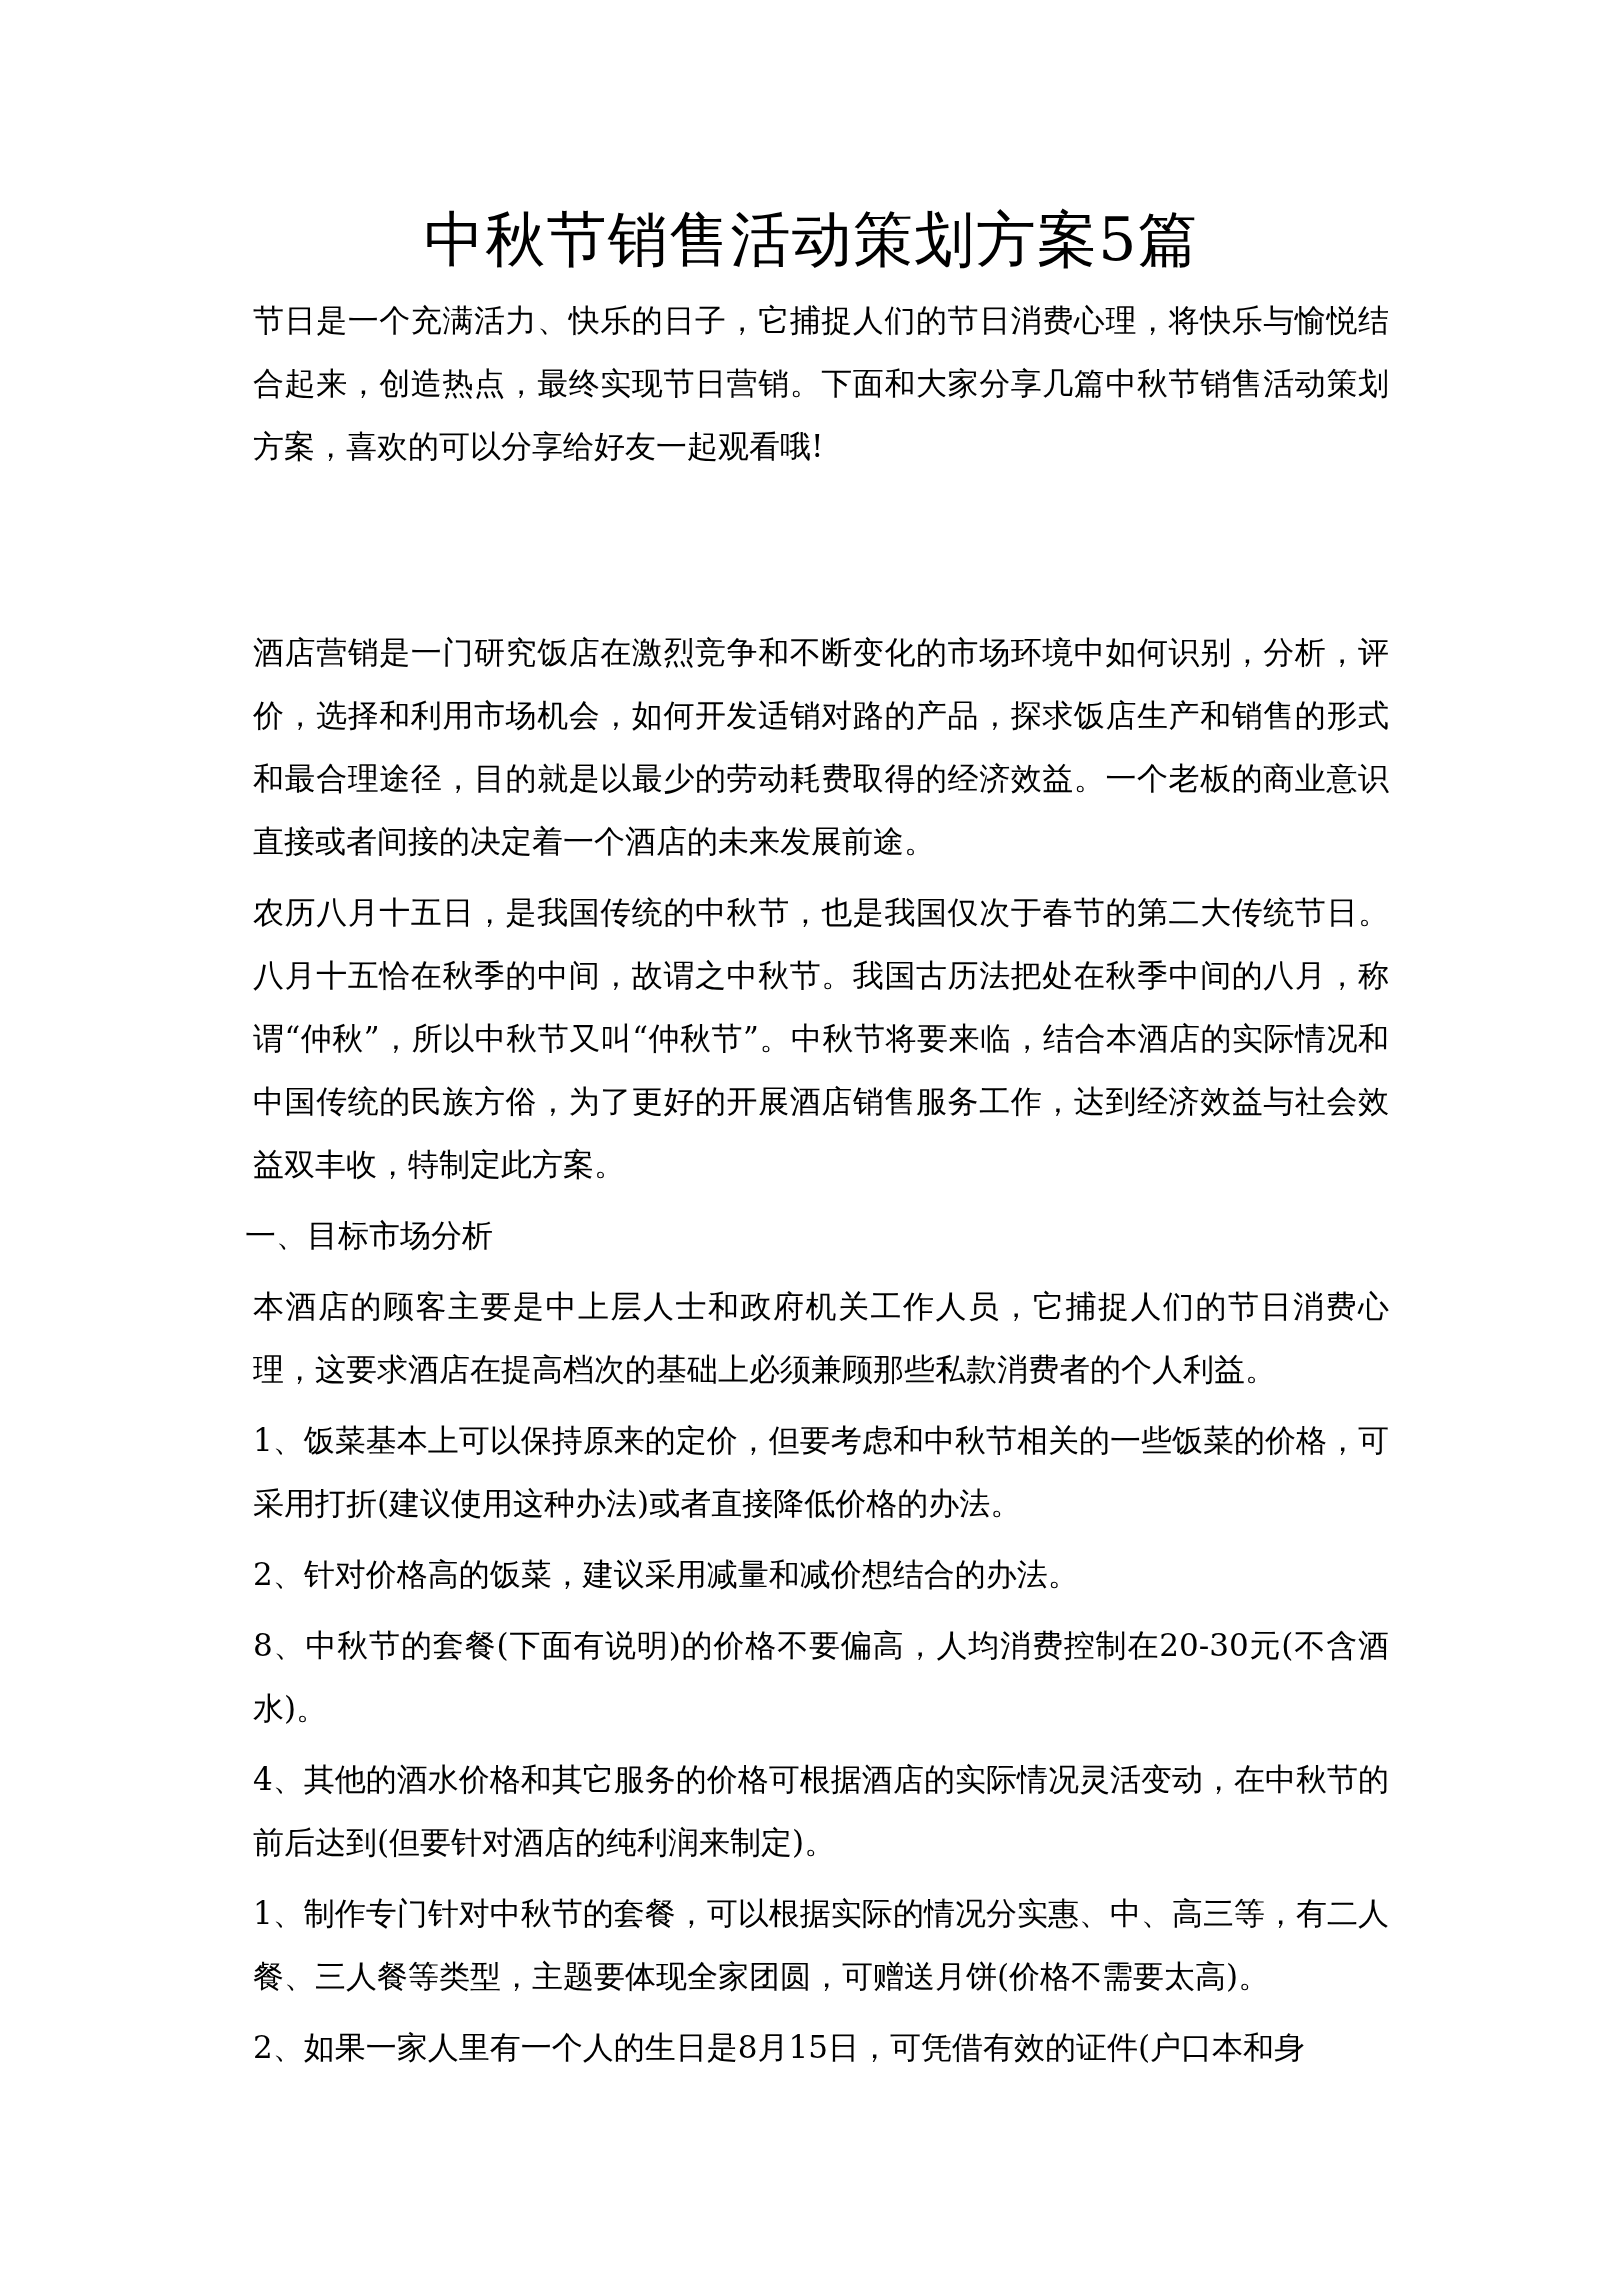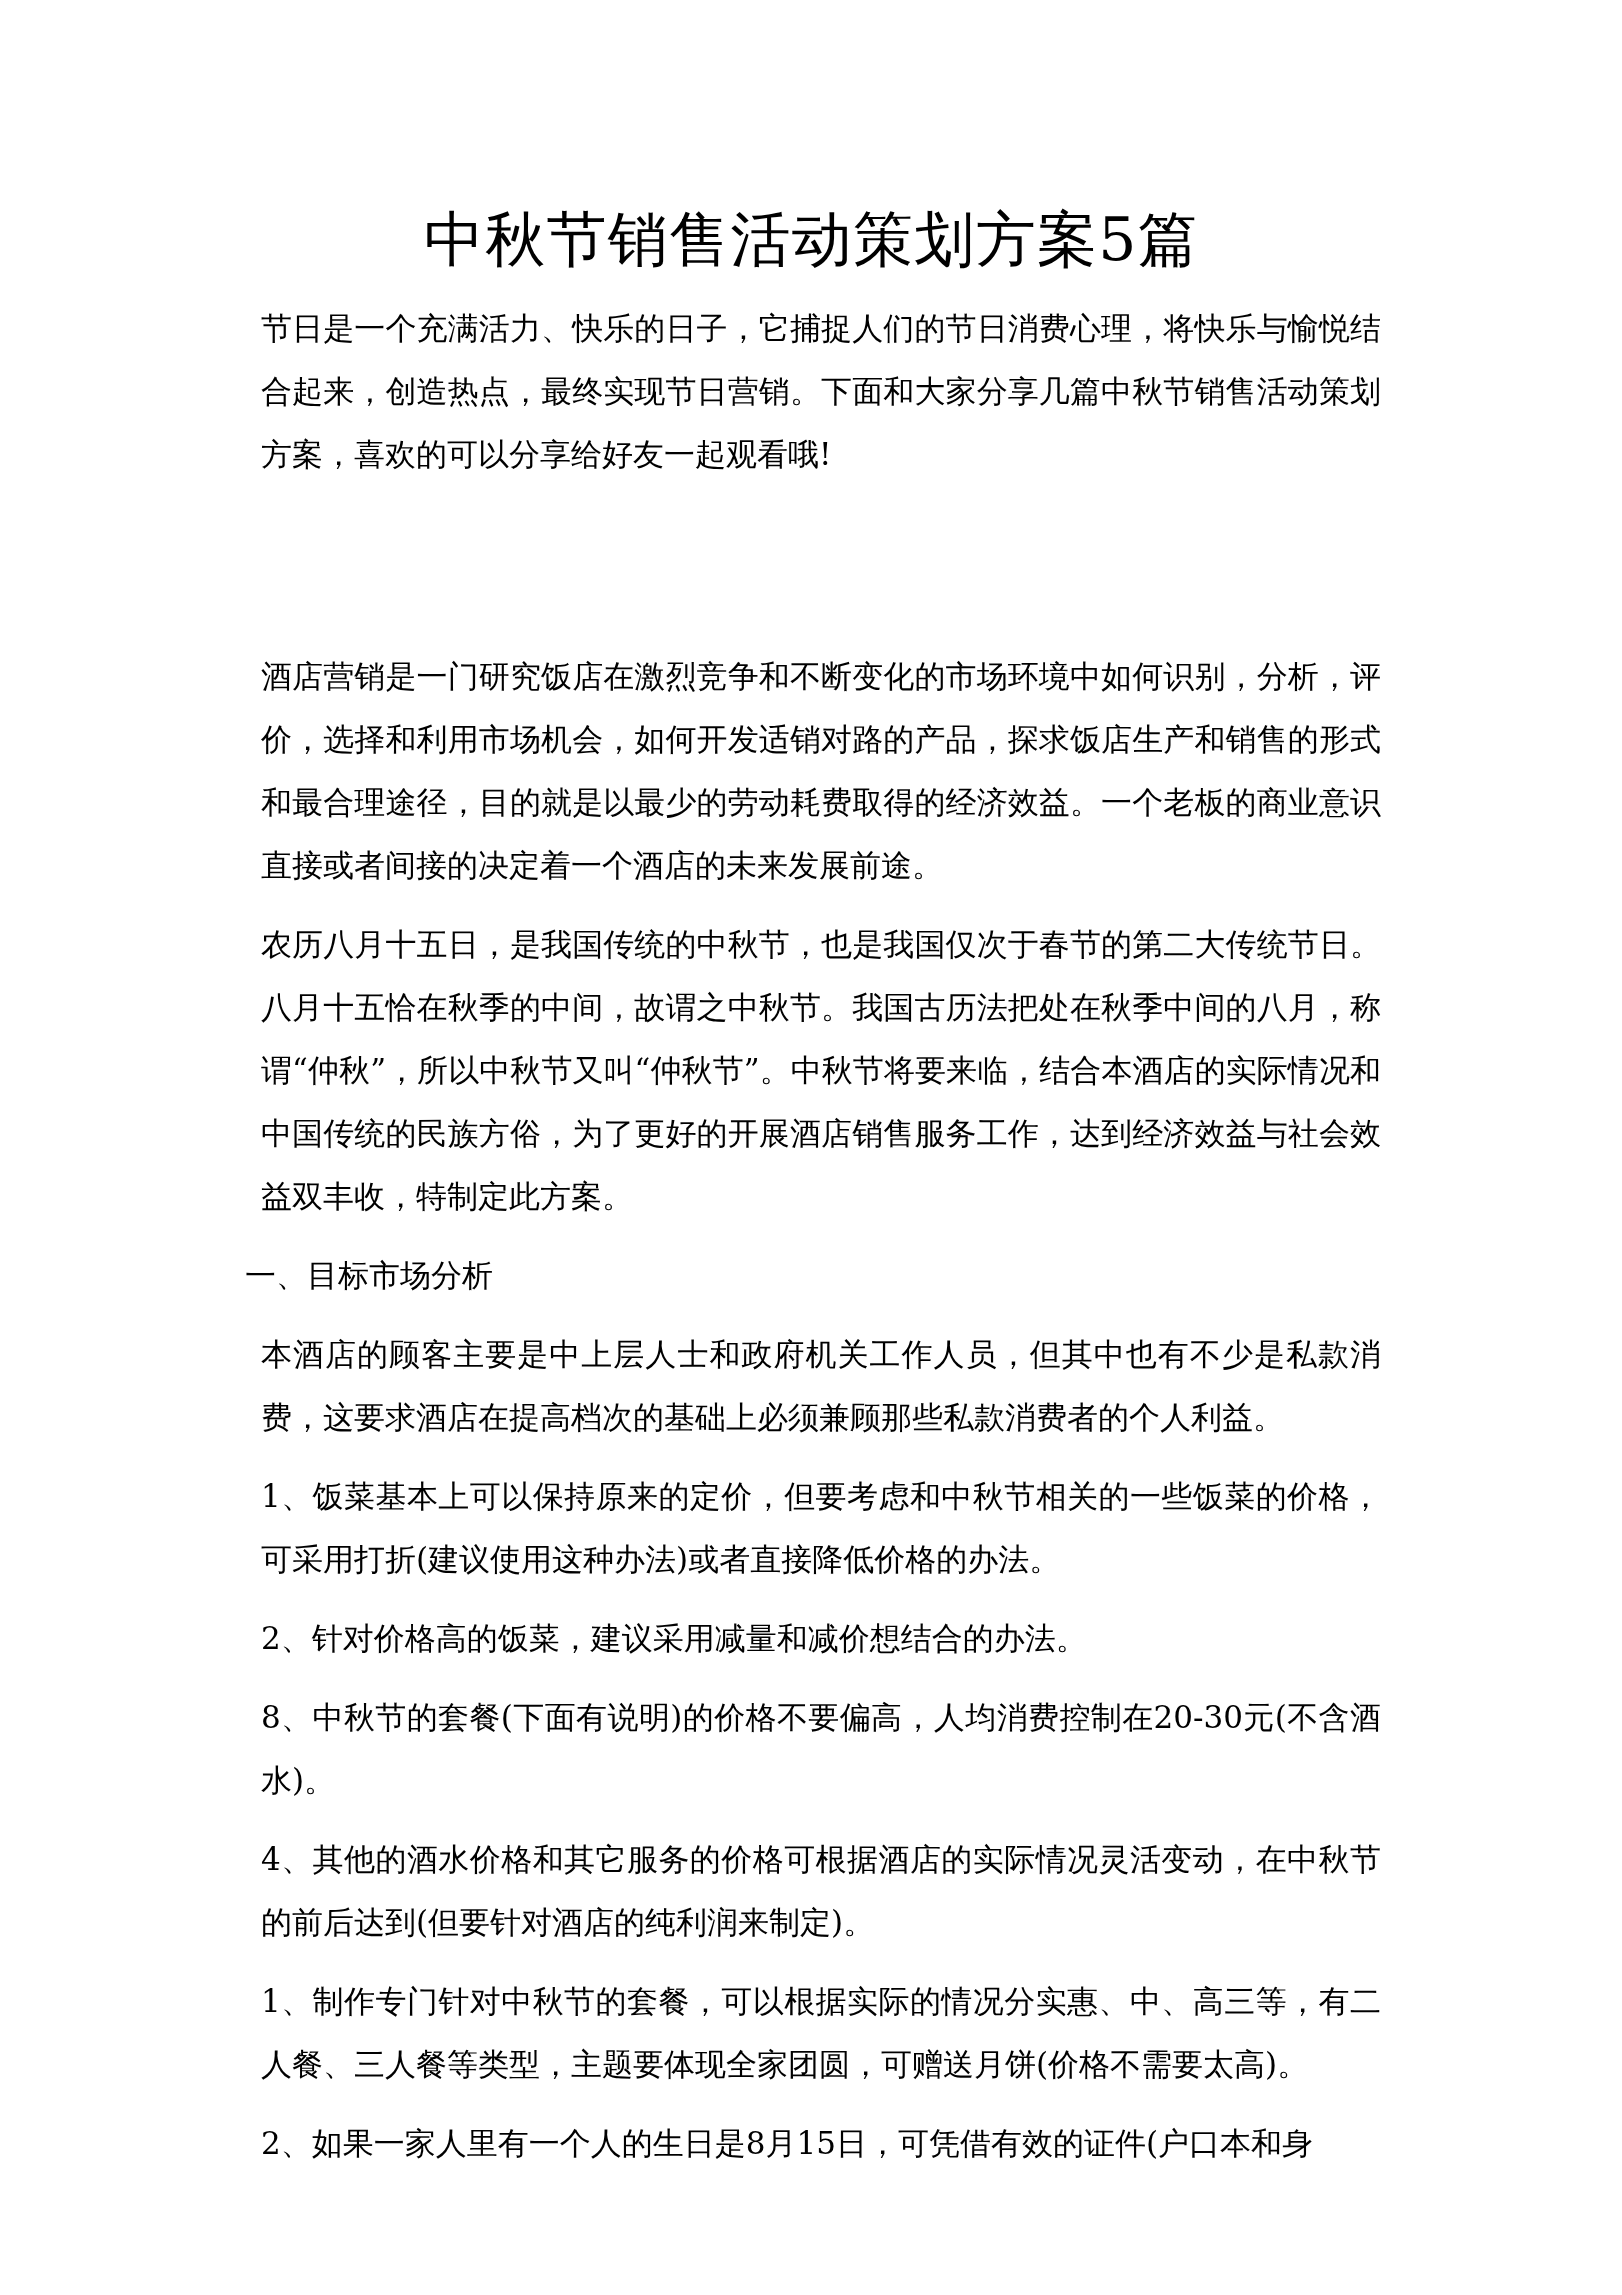--- a/index.html
+++ b/index.html
@@ -37,21 +37,21 @@
     }
     .body-text {
       position: absolute;
       left: 245px;
       top: 281px;
       width: 1152px;
       font-size: 31px;
       line-height: 63px;
     }
     .para {
-      margin: 16px;
+      margin: 8px;
       text-align: justify;
       text-align-last: left;
     }
     .spacer {
       height: 127px;
     }
     .heading {
       margin: 0;
     }
   </style>
@@ -63,21 +63,21 @@
 
   <div class="body-text">
     <p class="para">节日是一个充满活力、快乐的日子，它捕捉人们的节日消费心理，将快乐与愉悦结合起来，创造热点，最终实现节日营销。下面和大家分享几篇中秋节销售活动策划方案，喜欢的可以分享给好友一起观看哦!</p>
 
     <div class="spacer"></div>
 
     <p class="para">酒店营销是一门研究饭店在激烈竞争和不断变化的市场环境中如何识别，分析，评价，选择和利用市场机会，如何开发适销对路的产品，探求饭店生产和销售的形式和最合理途径，目的就是以最少的劳动耗费取得的经济效益。一个老板的商业意识直接或者间接的决定着一个酒店的未来发展前途。</p>
     <p class="para">农历八月十五日，是我国传统的中秋节，也是我国仅次于春节的第二大传统节日。八月十五恰在秋季的中间，故谓之中秋节。我国古历法把处在秋季中间的八月，称谓“仲秋”，所以中秋节又叫“仲秋节”。中秋节将要来临，结合本酒店的实际情况和中国传统的民族方俗，为了更好的开展酒店销售服务工作，达到经济效益与社会效益双丰收，特制定此方案。</p>
 
     <p class="heading">一、目标市场分析</p>
-    <p class="para">本酒店的顾客主要是中上层人士和政府机关工作人员，但其中也有不少是私款消费，这要求酒店在提高档次的基础上必须兼顾那些私款消费者的个人利益。</p>
+    <p class="para">本酒店的顾客主要是中上层人士和政府机关工作人员，它捕捉人们的节日消费心理，这要求酒店在提高档次的基础上必须兼顾那些私款消费者的个人利益。</p>
 
     <p class="para">1、饭菜基本上可以保持原来的定价，但要考虑和中秋节相关的一些饭菜的价格，可采用打折(建议使用这种办法)或者直接降低价格的办法。</p>
     <p class="para">2、针对价格高的饭菜，建议采用减量和减价想结合的办法。</p>
     <p class="para">8、中秋节的套餐(下面有说明)的价格不要偏高，人均消费控制在20-30元(不含酒水)。</p>
     <p class="para">4、其他的酒水价格和其它服务的价格可根据酒店的实际情况灵活变动，在中秋节的前后达到(但要针对酒店的纯利润来制定)。</p>
 
     <p class="para">1、制作专门针对中秋节的套餐，可以根据实际的情况分实惠、中、高三等，有二人餐、三人餐等类型，主题要体现全家团圆，可赠送月饼(价格不需要太高)。</p>
     <p class="para">2、如果一家人里有一个人的生日是8月15日，可凭借有效的证件(户口本和身</p>
   </div>
 </div>

